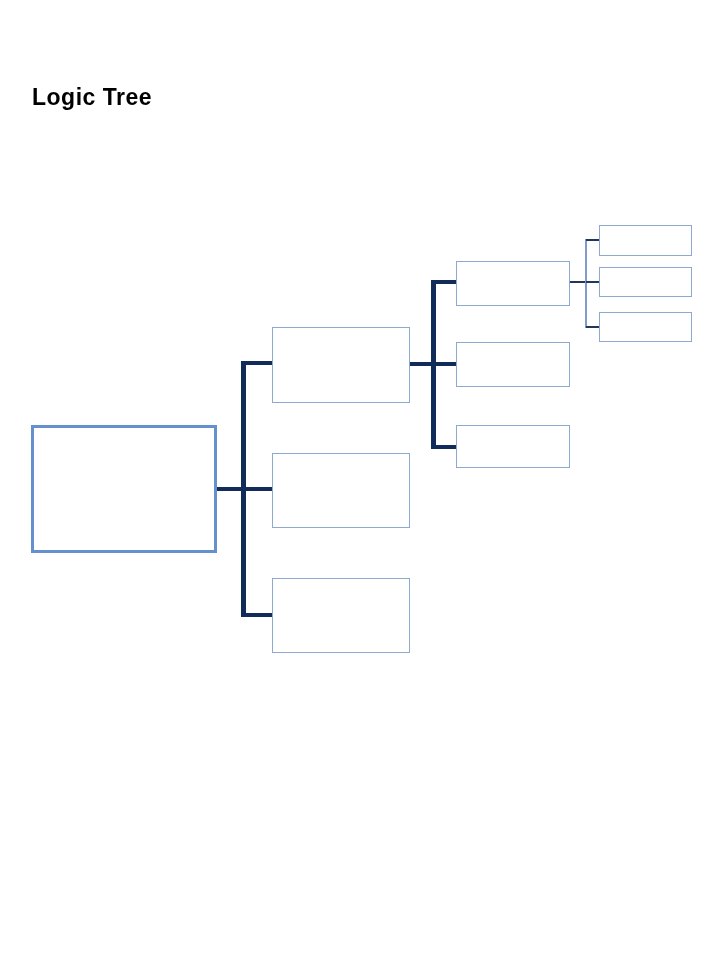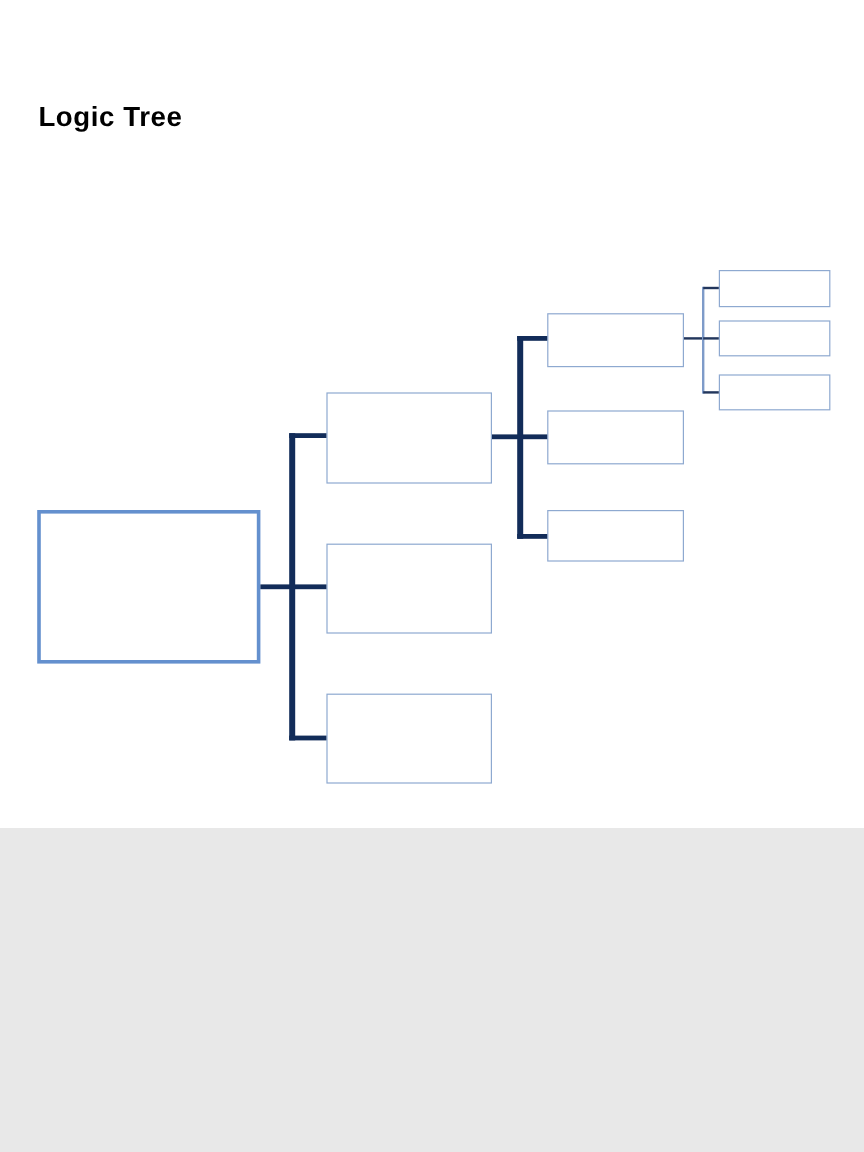--- a/index.html
+++ b/index.html
@@ -12,21 +12,21 @@
     --connector-spine-light:#7E9BC9;
   }
   html,body{margin:0;padding:0;}
   body{
     font-family:"Liberation Sans", sans-serif;
     background:#e8e8e8;
   }
   .canvas{
     position:relative;
     width:720px;
-    height:690px;
+    height:960px;
     background:var(--background);
     overflow:hidden;
     margin:0 auto;
   }
   .page-title{
     position:absolute;
     left:32px;
     top:84px;
     font-size:23px;
     font-weight:bold;

